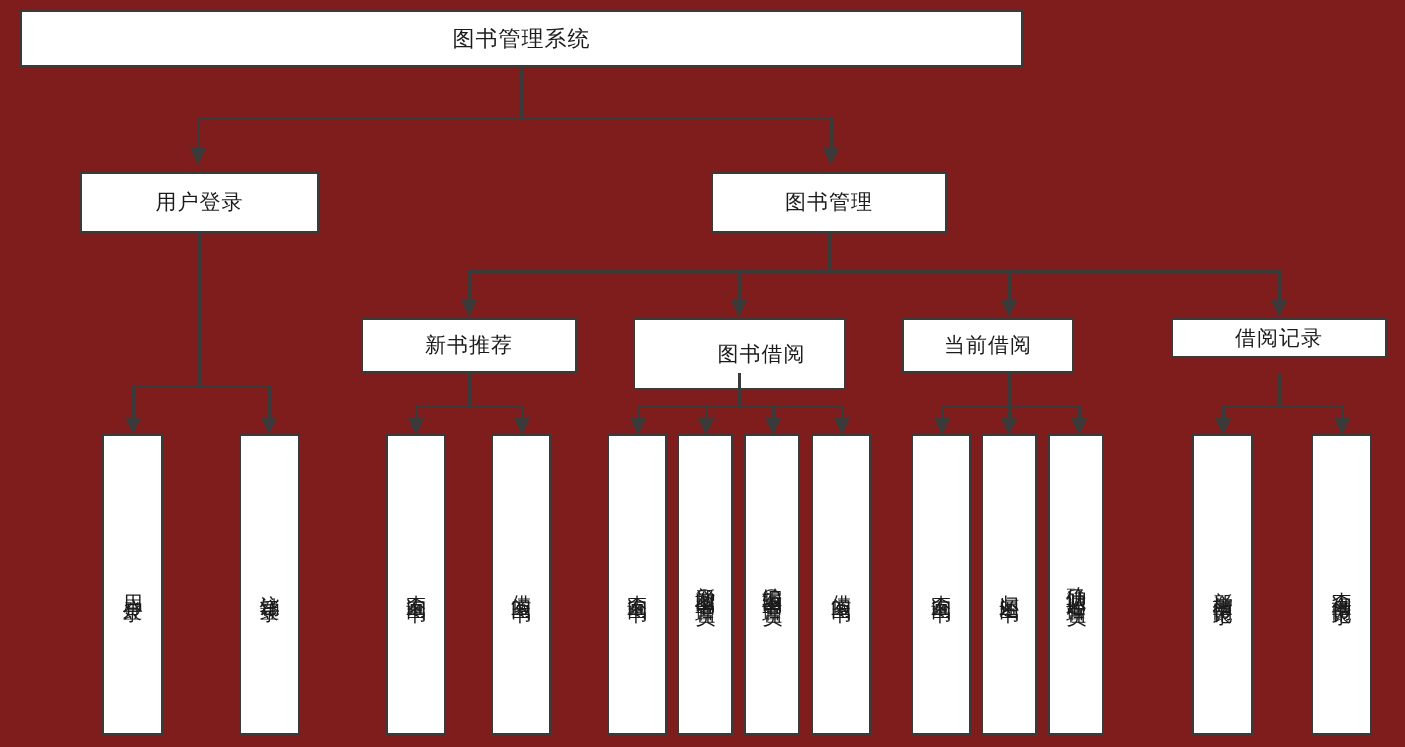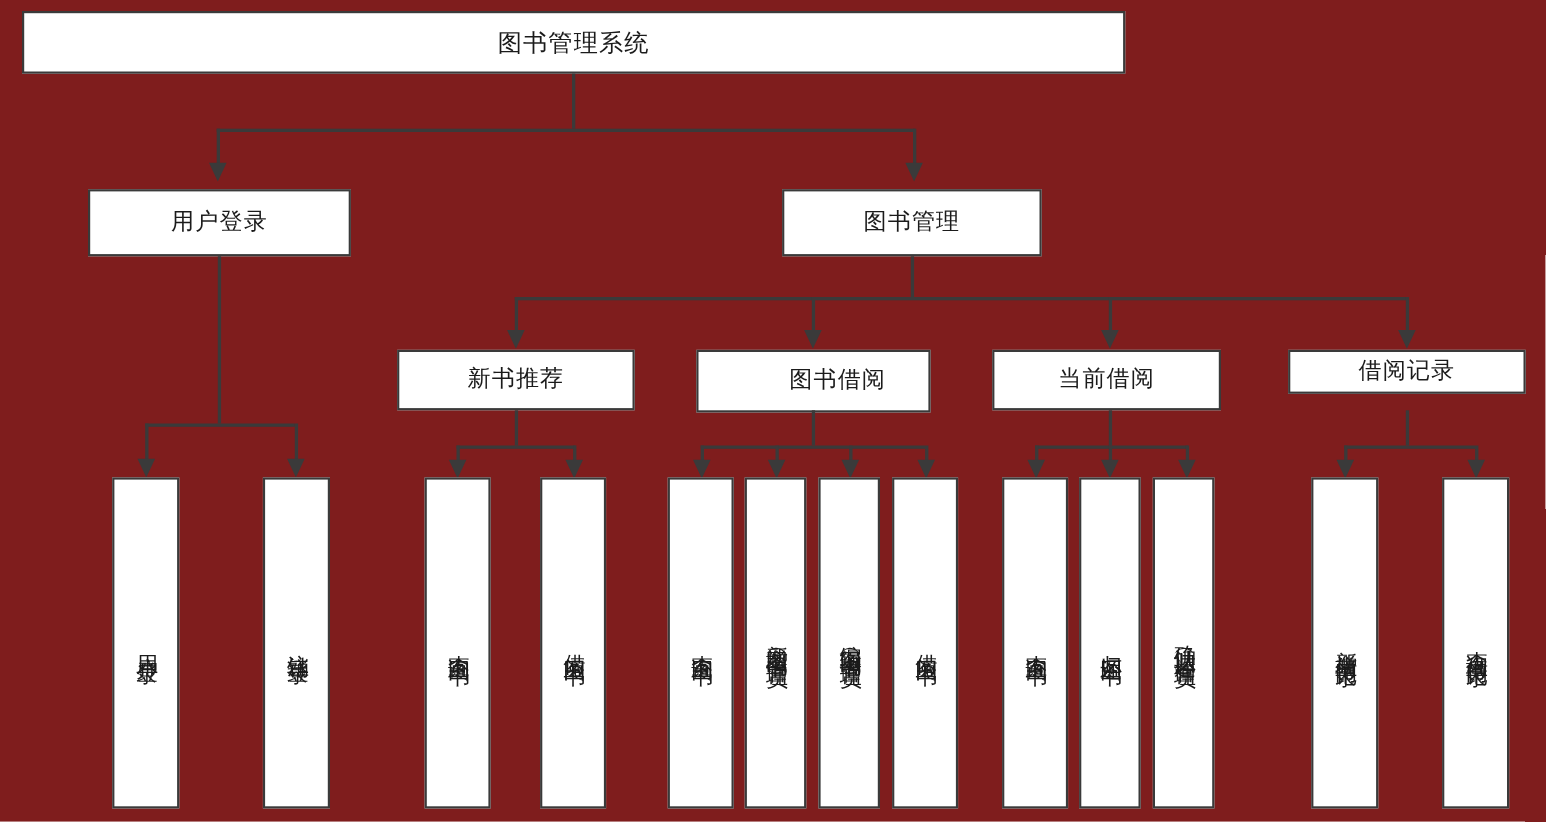--- a/index.html
+++ b/index.html
@@ -124,24 +124,24 @@
   <div class="vline" style="left:738px; top:270px; height:32px;"></div>
   <div class="arrow" style="left:731px; top:300px;"></div>
   <div class="vline" style="left:1008px; top:270px; height:32px;"></div>
   <div class="arrow" style="left:1001px; top:300px;"></div>
   <div class="vline" style="left:1278px; top:270px; height:32px;"></div>
   <div class="arrow" style="left:1271px; top:300px;"></div>
 
   <div class="node mid" style="left:361px; top:318px; width:216px; height:55px;align-items:center;">
     <span class="label">新书推荐</span>
   </div>
-  <div class="node mid" style="left:633px; top:318px; width:213px; height:57px;padding-left:44px;">
+  <div class="node mid" style="left:633px; top:318px; width:213px; height:72px;padding-left:44px;">
     <span class="label">图书借阅</span>
   </div>
-  <div class="node mid" style="left:902px; top:318px; width:208px; height:55px;">
+  <div class="node mid" style="left:902px; top:318px; width:172px; height:55px;">
     <span class="label">当前借阅</span>
   </div>
   <div class="node mid" style="left:1171px; top:318px; width:216px; height:40px;">
     <span class="label">借阅记录</span>
   </div>
 
   <div class="vline" style="left:468px; top:373px; height:32px;"></div>
   <div class="hline" style="left:415px; top:405px; width:108px;"></div>
   <div class="vline" style="left:415px; top:405px; height:16px;"></div>
   <div class="arrow" style="left:408px; top:418px;"></div>

